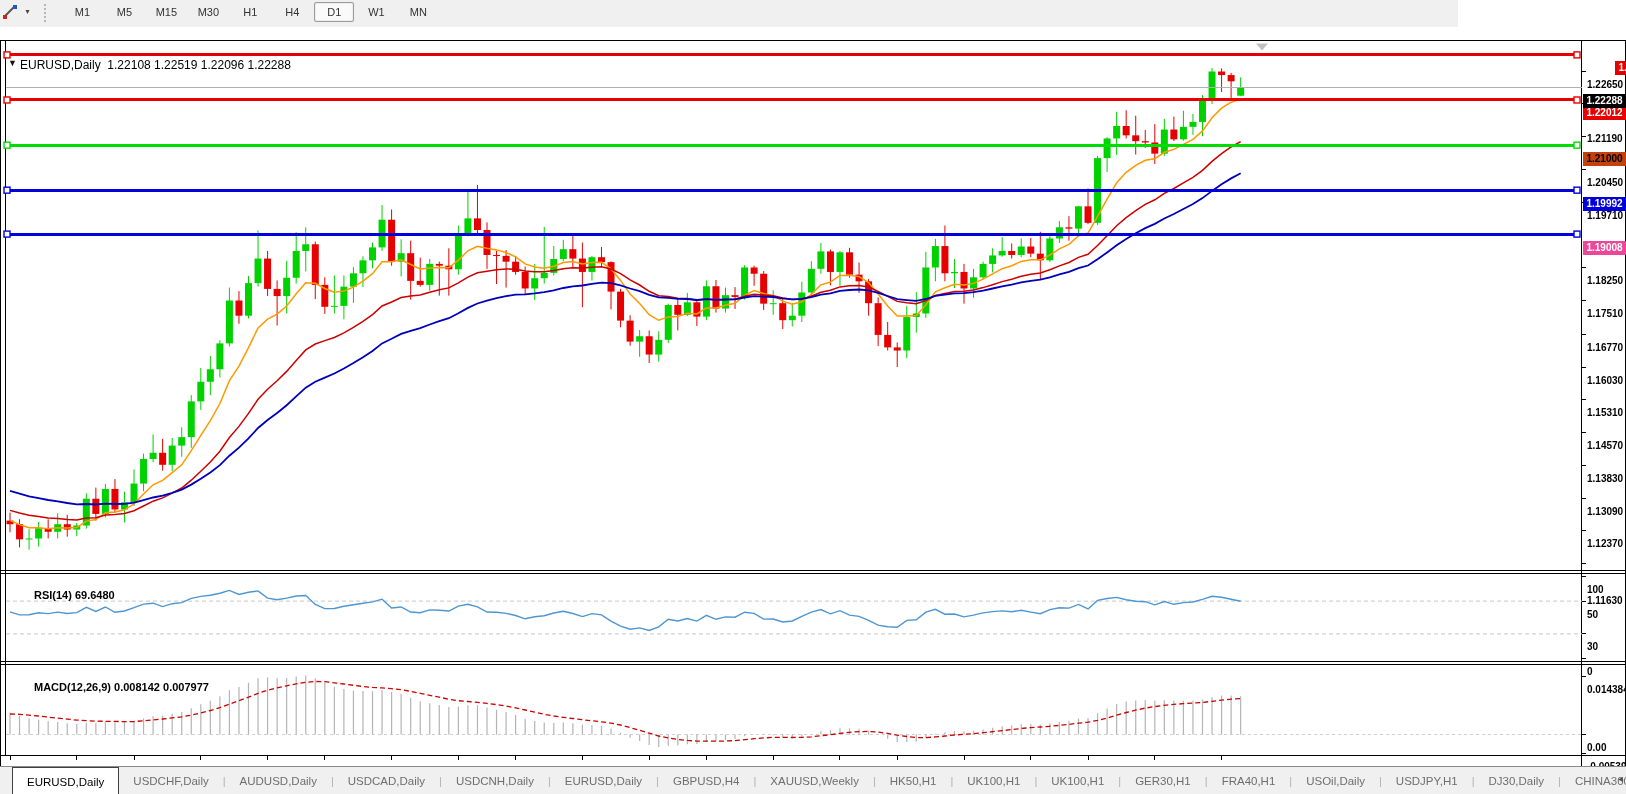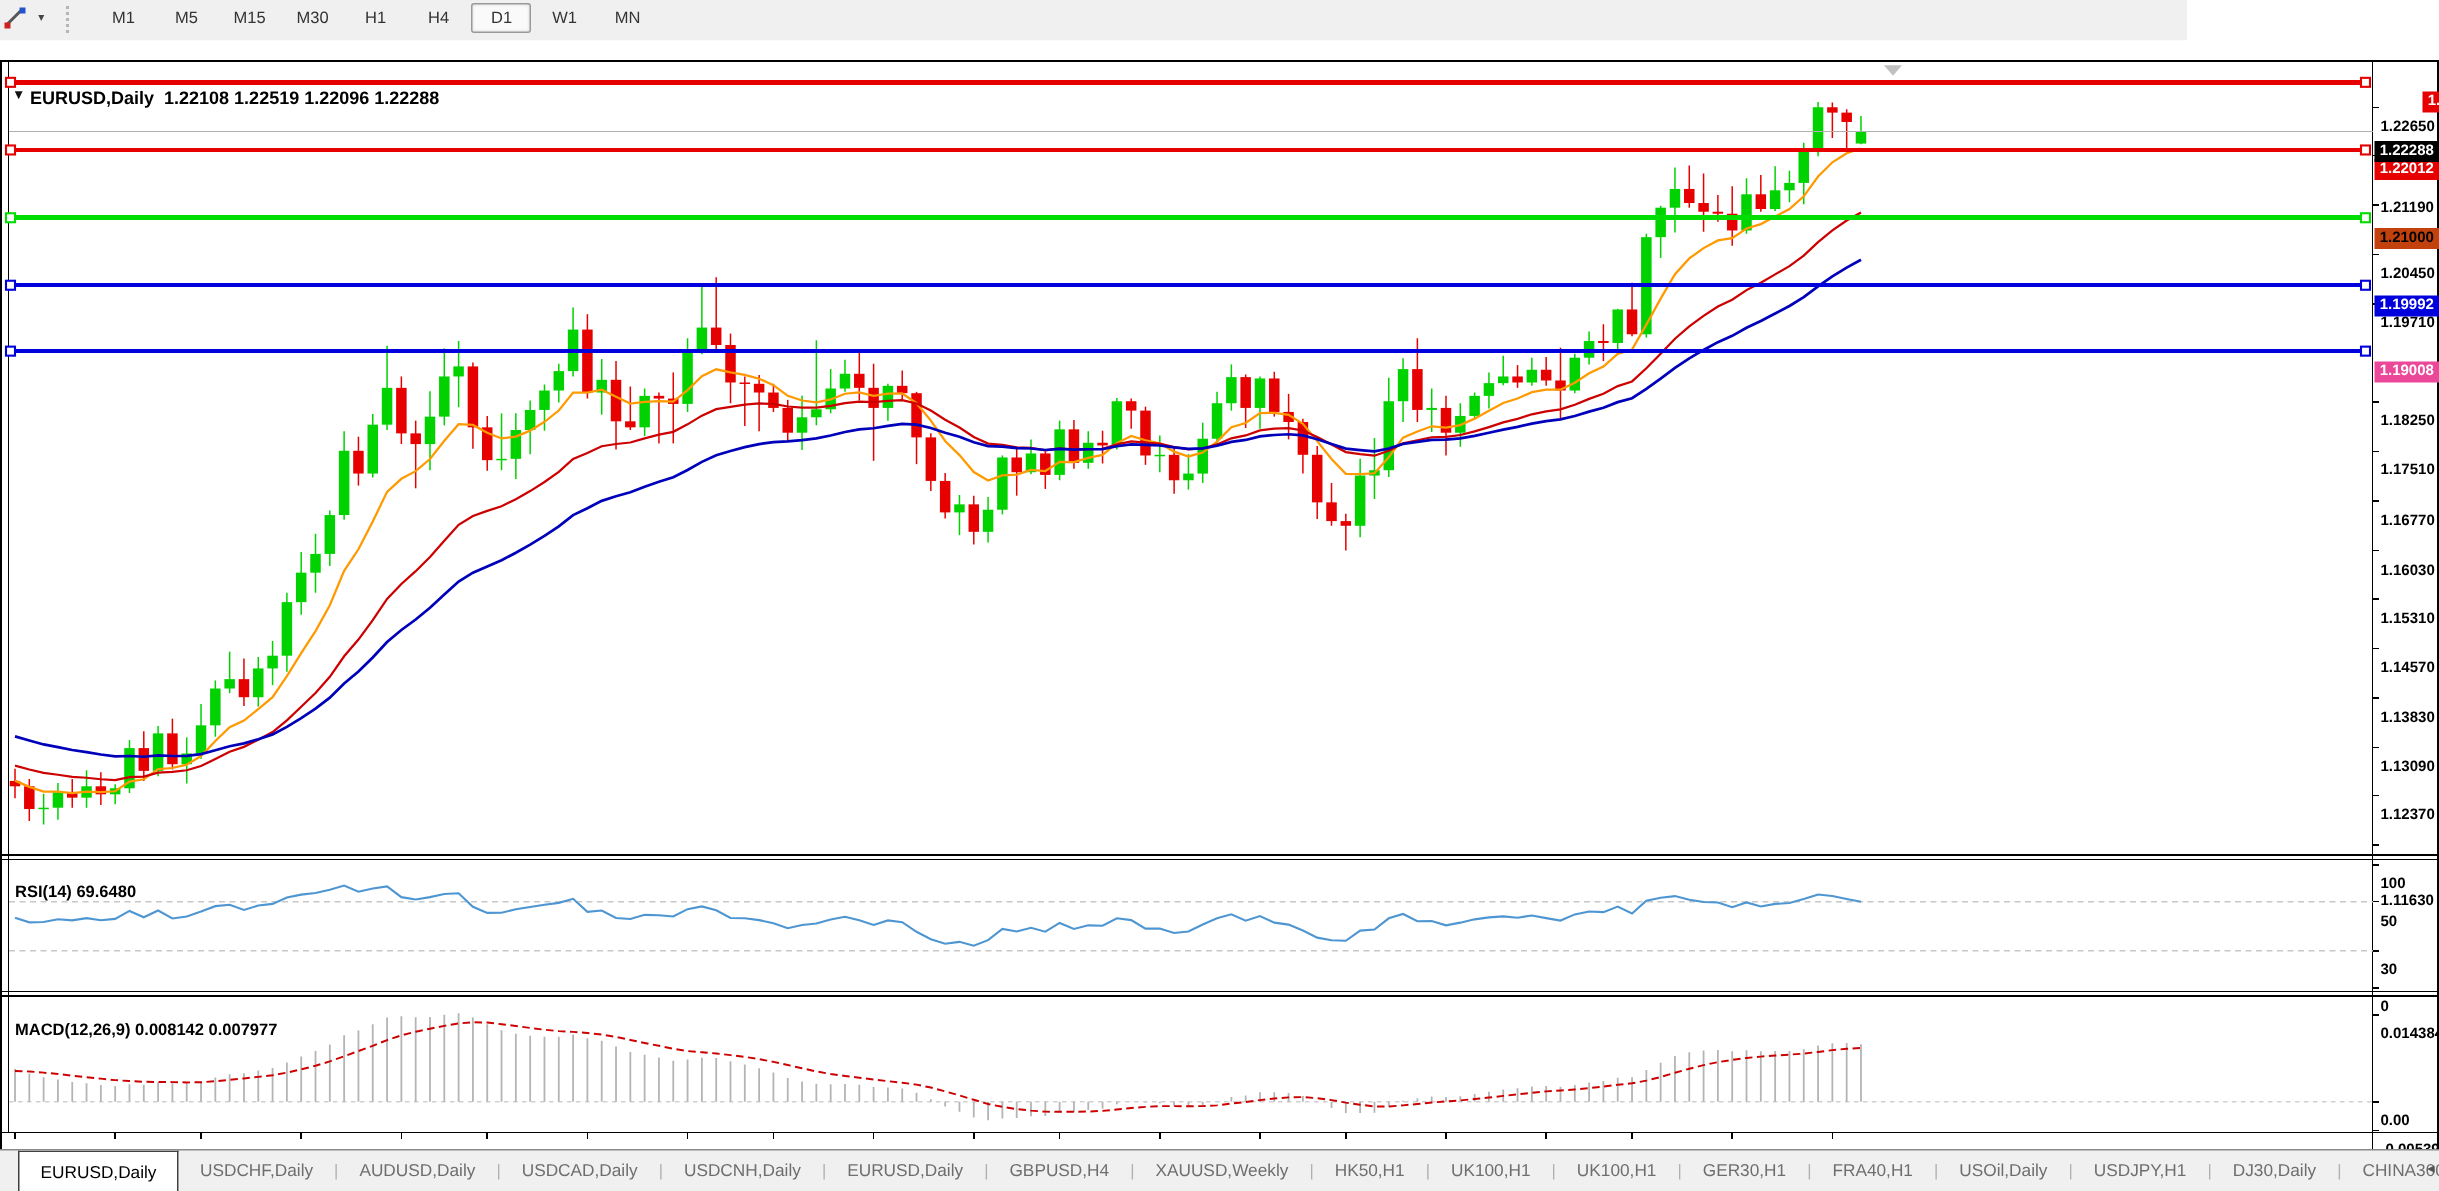--- a/index.html
+++ b/index.html
@@ -10,23 +10,23 @@
           text-align:center;border:1px solid transparent;border-radius:2px;cursor:default;user-select:none;}
   .tf-btn.active{background:#fafafa;border:1px solid #9a9a9a;box-shadow:inset 0 0 2px #cfcfcf;}
   #tool-icon{display:inline-block;margin:4px 2px 0 2px;vertical-align:top;}
   #tool-caret{display:inline-block;font-size:8px;color:#444;margin:7px 4px 0 1px;vertical-align:top;}
   #toolbar-grip{display:inline-block;width:3px;height:18px;margin:4px 8px 0 6px;vertical-align:top;
                 border-left:2px dotted #b5b5b5;}
   
   #chart-surface{position:absolute;left:0;top:27px;width:1626px;height:739px;background:#fff;}
   #chart-svg{position:absolute;left:0;top:0;}
   .txt{position:absolute;white-space:nowrap;}
-  #chart-title{left:20px;top:31px;font-size:12px;font-weight:700;color:#000;}
+  #chart-title{left:20px;top:31px;font-size:12px;font-weight:400;color:#000;}
   #title-caret{position:absolute;left:8px;top:31px;font-size:9px;color:#111;}
-  .panel-label{font-size:11px;font-weight:700;color:#000;}
+  .panel-label{font-size:11px;font-weight:700;color:#000;margin-left:24px;}
   .axis-price{left:1587px;font-size:10px;font-weight:600;color:#000;}
   .axis-side{left:1587px;font-size:10px;font-weight:600;color:#000;}
   .date-label{font-size:9.5px;font-weight:600;color:#000;}
   .badge{position:absolute;left:1583px;width:43px;height:14px;line-height:14px;text-align:center;
          font-size:10px;font-weight:700;}
   
   #tabbar{position:absolute;left:0;top:766px;width:1626px;height:28px;background:#f0f0f0;
           border-top:1px solid #8a8a8a;display:flex;align-items:stretch;overflow:hidden;}
   .tab{display:flex;align-items:center;padding:0 14px;font-size:11.5px;color:#6e6e6e;white-space:nowrap;cursor:default;}
   .tab.active{background:#fff;color:#000;border:1px solid #404040;border-bottom:none;margin-left:12px;margin-top:0;}

